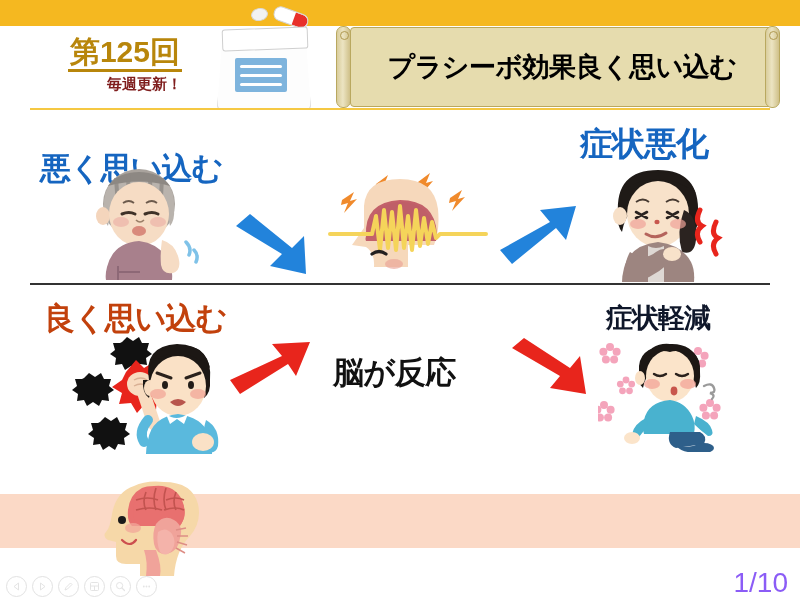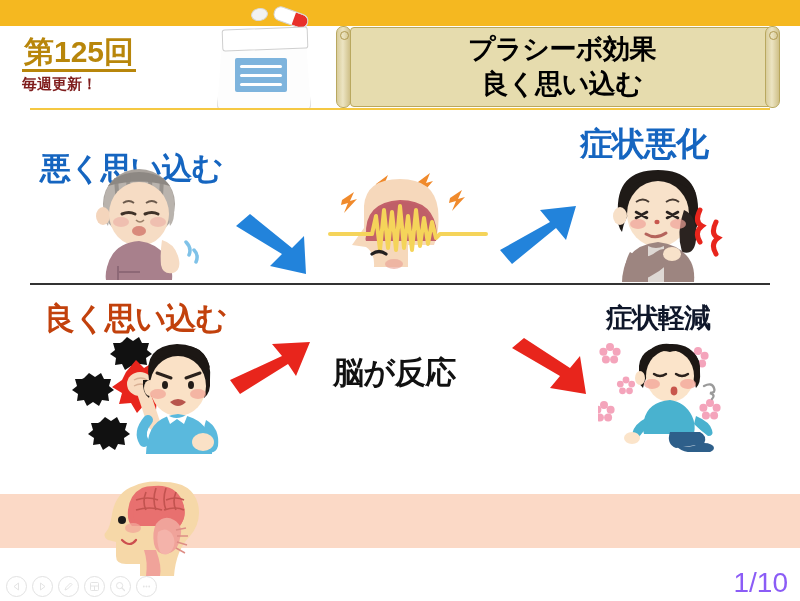--- a/index.html
+++ b/index.html
@@ -35,21 +35,21 @@
     position: absolute;
     left: 30px; top: 108px;
     width: 740px; height: 2px;
     background: #f5c843;
   }
 
   .issue-block {
     position: absolute;
     left: 22px; top: 36px;
     width: 160px;
-    text-align: left;
+    text-align: right;
   }
   .issue-no {
     font-size: 30px;
     font-weight: bold;
     color: #b8860b;
     letter-spacing: 0px;
     line-height: 1.05;
     border-bottom: 3px solid #b8860b;
     display: inline-block;
     padding: 0 2px 1px 2px;
@@ -129,21 +129,21 @@
   .scroll-roll.left { left: 0; }
   .scroll-roll.right { right: 0; }
   .scroll-roll::before {
     content:""; position:absolute; left:3px; top:4px;
     width:7px; height:7px; border-radius:50%;
     border:1.5px solid #b09a52;
   }
   .scroll-title {
     position: absolute; left: 14px; top: 0;
     width: 424px; height: 80px;
-    display: flex; flex-direction: column;
+    display: flex; flex-direction: row;
     align-items: center; justify-content: center;
     color: #000000; font-weight: bold; font-size: 27px;
     line-height: 1.28;
     letter-spacing: -0.5px;
   }
 
   
   .mid-rule {
     position: absolute; left: 30px; top: 283px;
     width: 740px; height: 2px; background: #333333;

